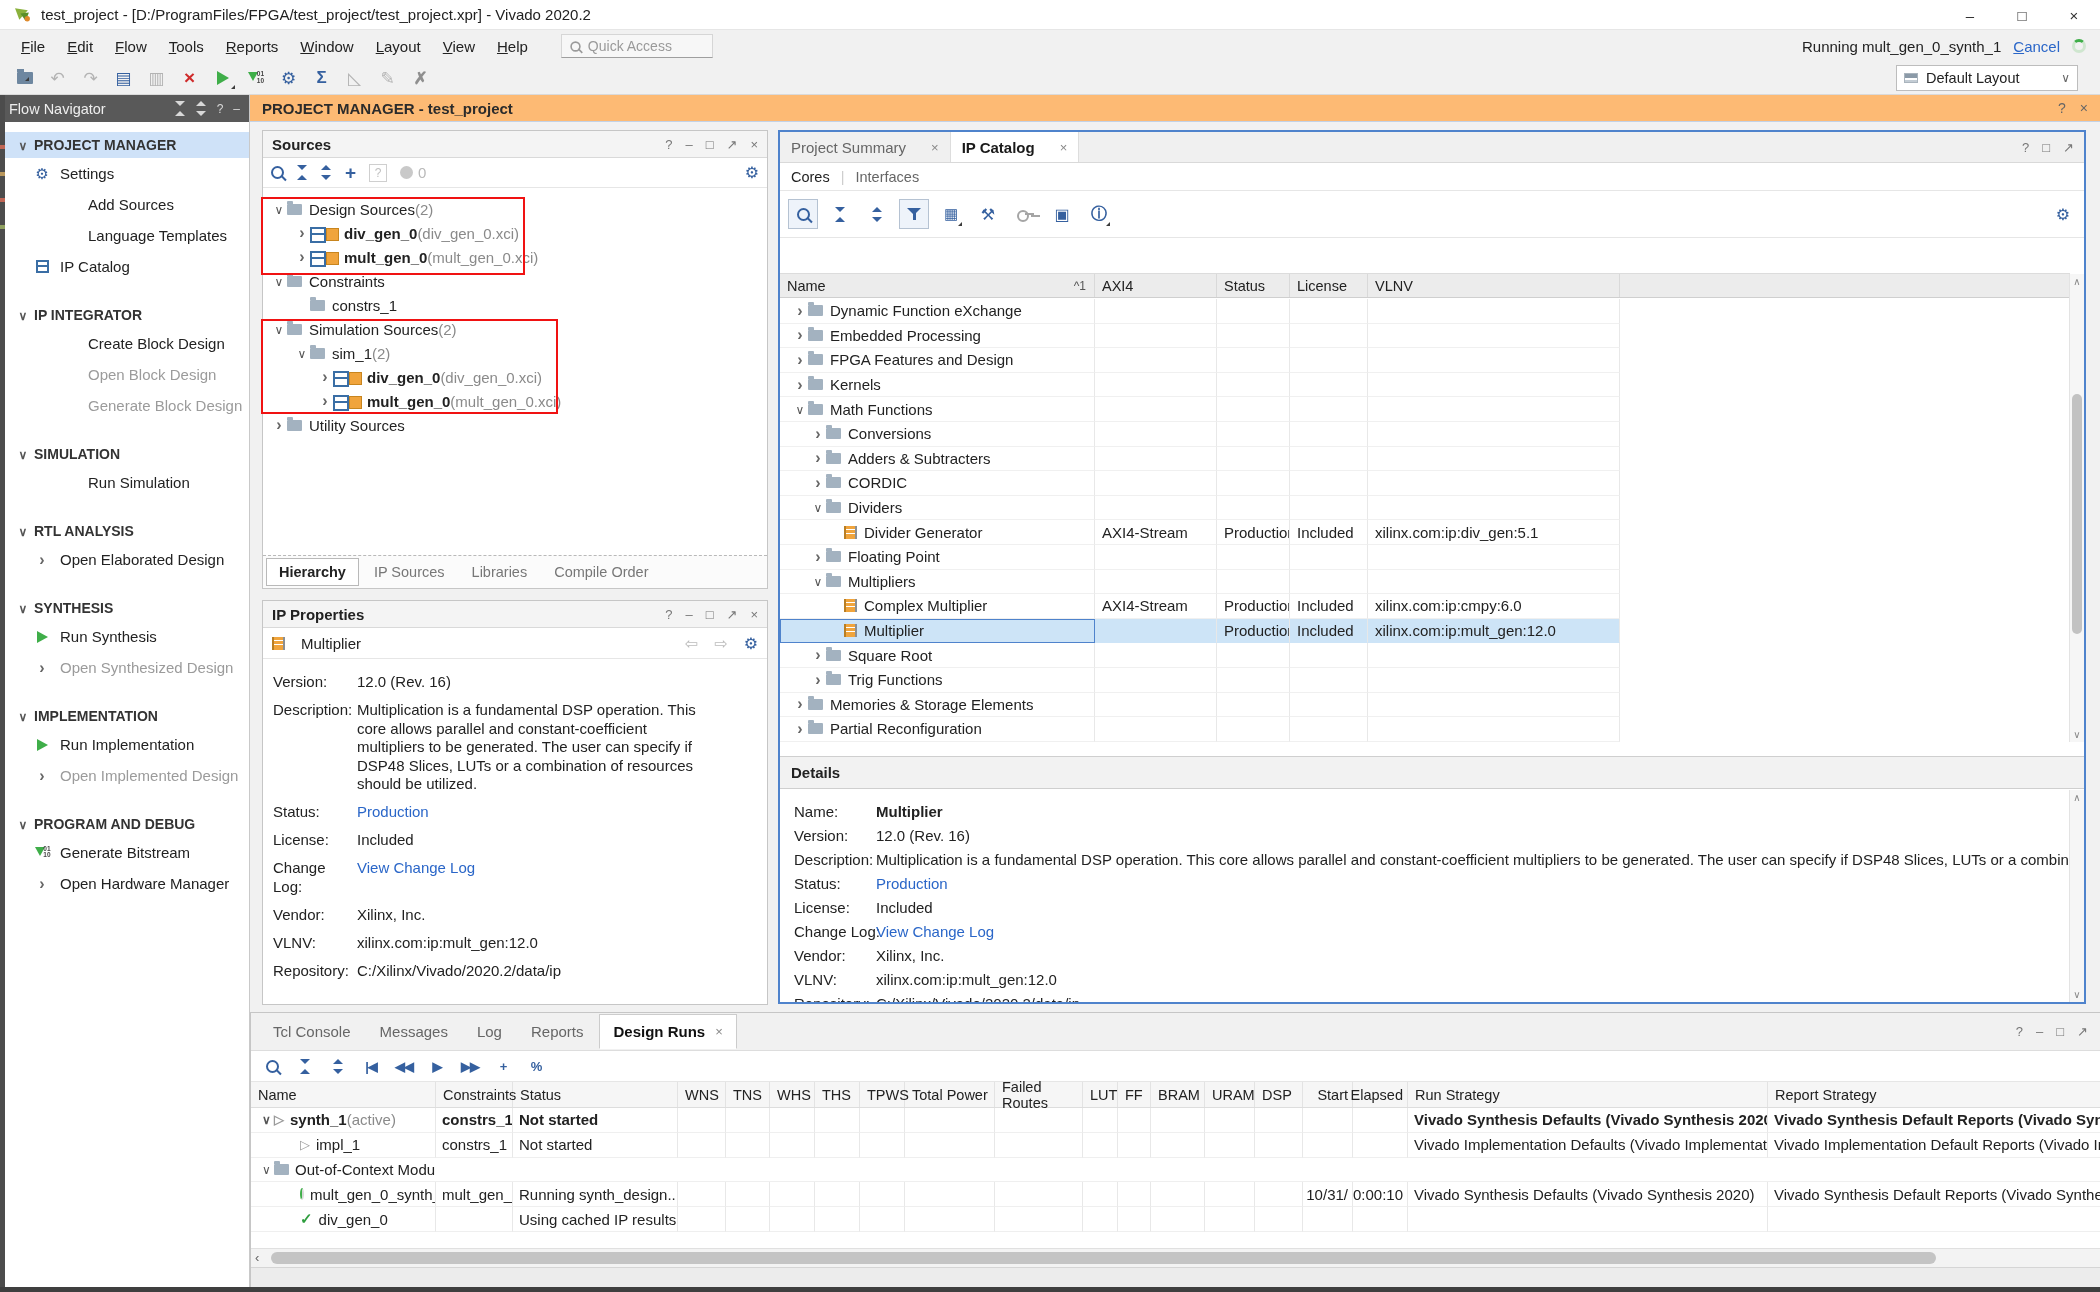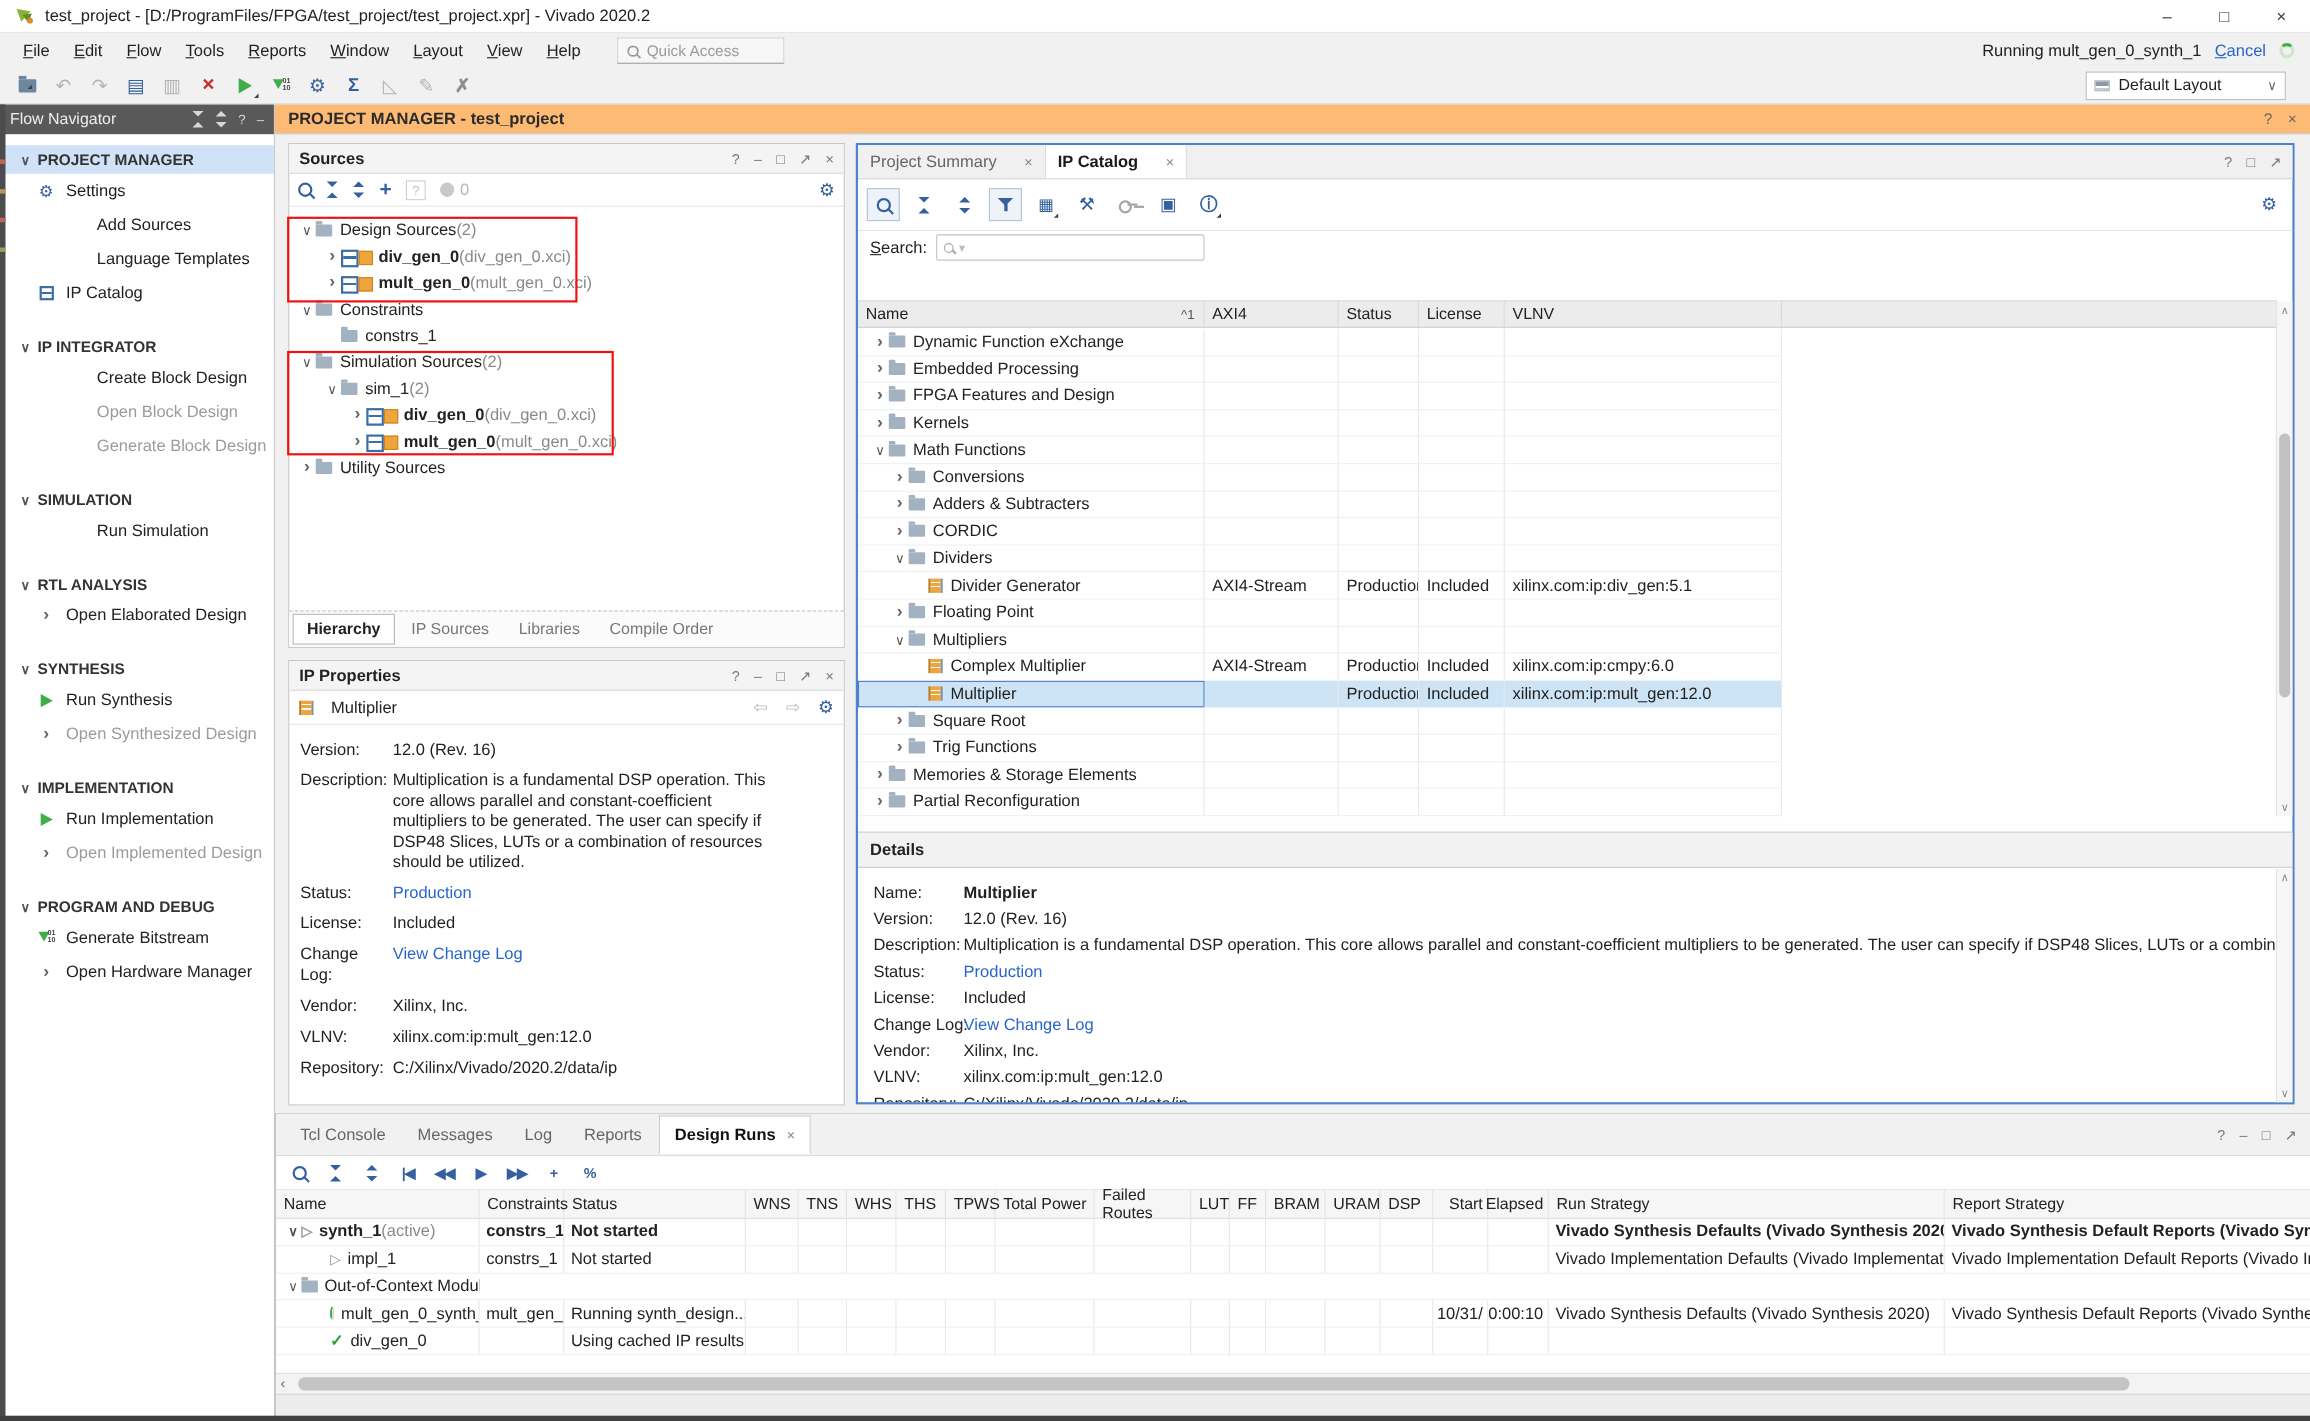--- a/index.html
+++ b/index.html
@@ -676,20 +676,25 @@
           <span class="x">×</span>
         </span>
 
       <span style="flex:1"></span>
       <span class="p-ctrl" style="align-self:center;padding-right:10px">
         <span>?</span>
         <span>□</span>
         <span>↗</span>
       </span>
     </div>
+    <div class="cores-bar">
+      <span class="b1">Cores</span>
+      <span class="sep">|</span>
+      <span style="color:#666">Interfaces</span>
+    </div>
     <div class="cat-toolbar">
       <span class="cbtn boxed">
           <span class="ic-search"></span>
         </span>
       <span class="cbtn">
           <span class="ic-coll"></span>
         </span>
       <span class="cbtn">
           <span class="ic-expa"></span>
         </span>
@@ -705,27 +710,20 @@
       <span class="cbtn">
           <span class="ic-key"></span>
         </span>
       <span class="cbtn">
           <span class="g-blue">▣</span>
         </span>
       <span class="cbtn dd">
           <span class="g-blue b">ⓘ</span>
         </span>
       <span class="cat-gear g-blue" style="font-size:16px">⚙</span>
-    </div>
-    <div class="cat-search">
-      <span class="lbl">Search:</span>
-      <span class="search-input">
-        <span class="mini-search"></span>
-        <span style="color:#bbb;font-size:11px">▾</span>
-      </span>
     </div>
     <div class="cat-head">
       <span class="hc c-name">
           <span>Name</span>
           <span class="sort">^1</span>
         </span>
       <span class="hc c-axi">AXI4</span>
       <span class="hc c-st">Status</span>
       <span class="hc c-li">License</span>
       <span class="hc c-vl">VLNV</span>

